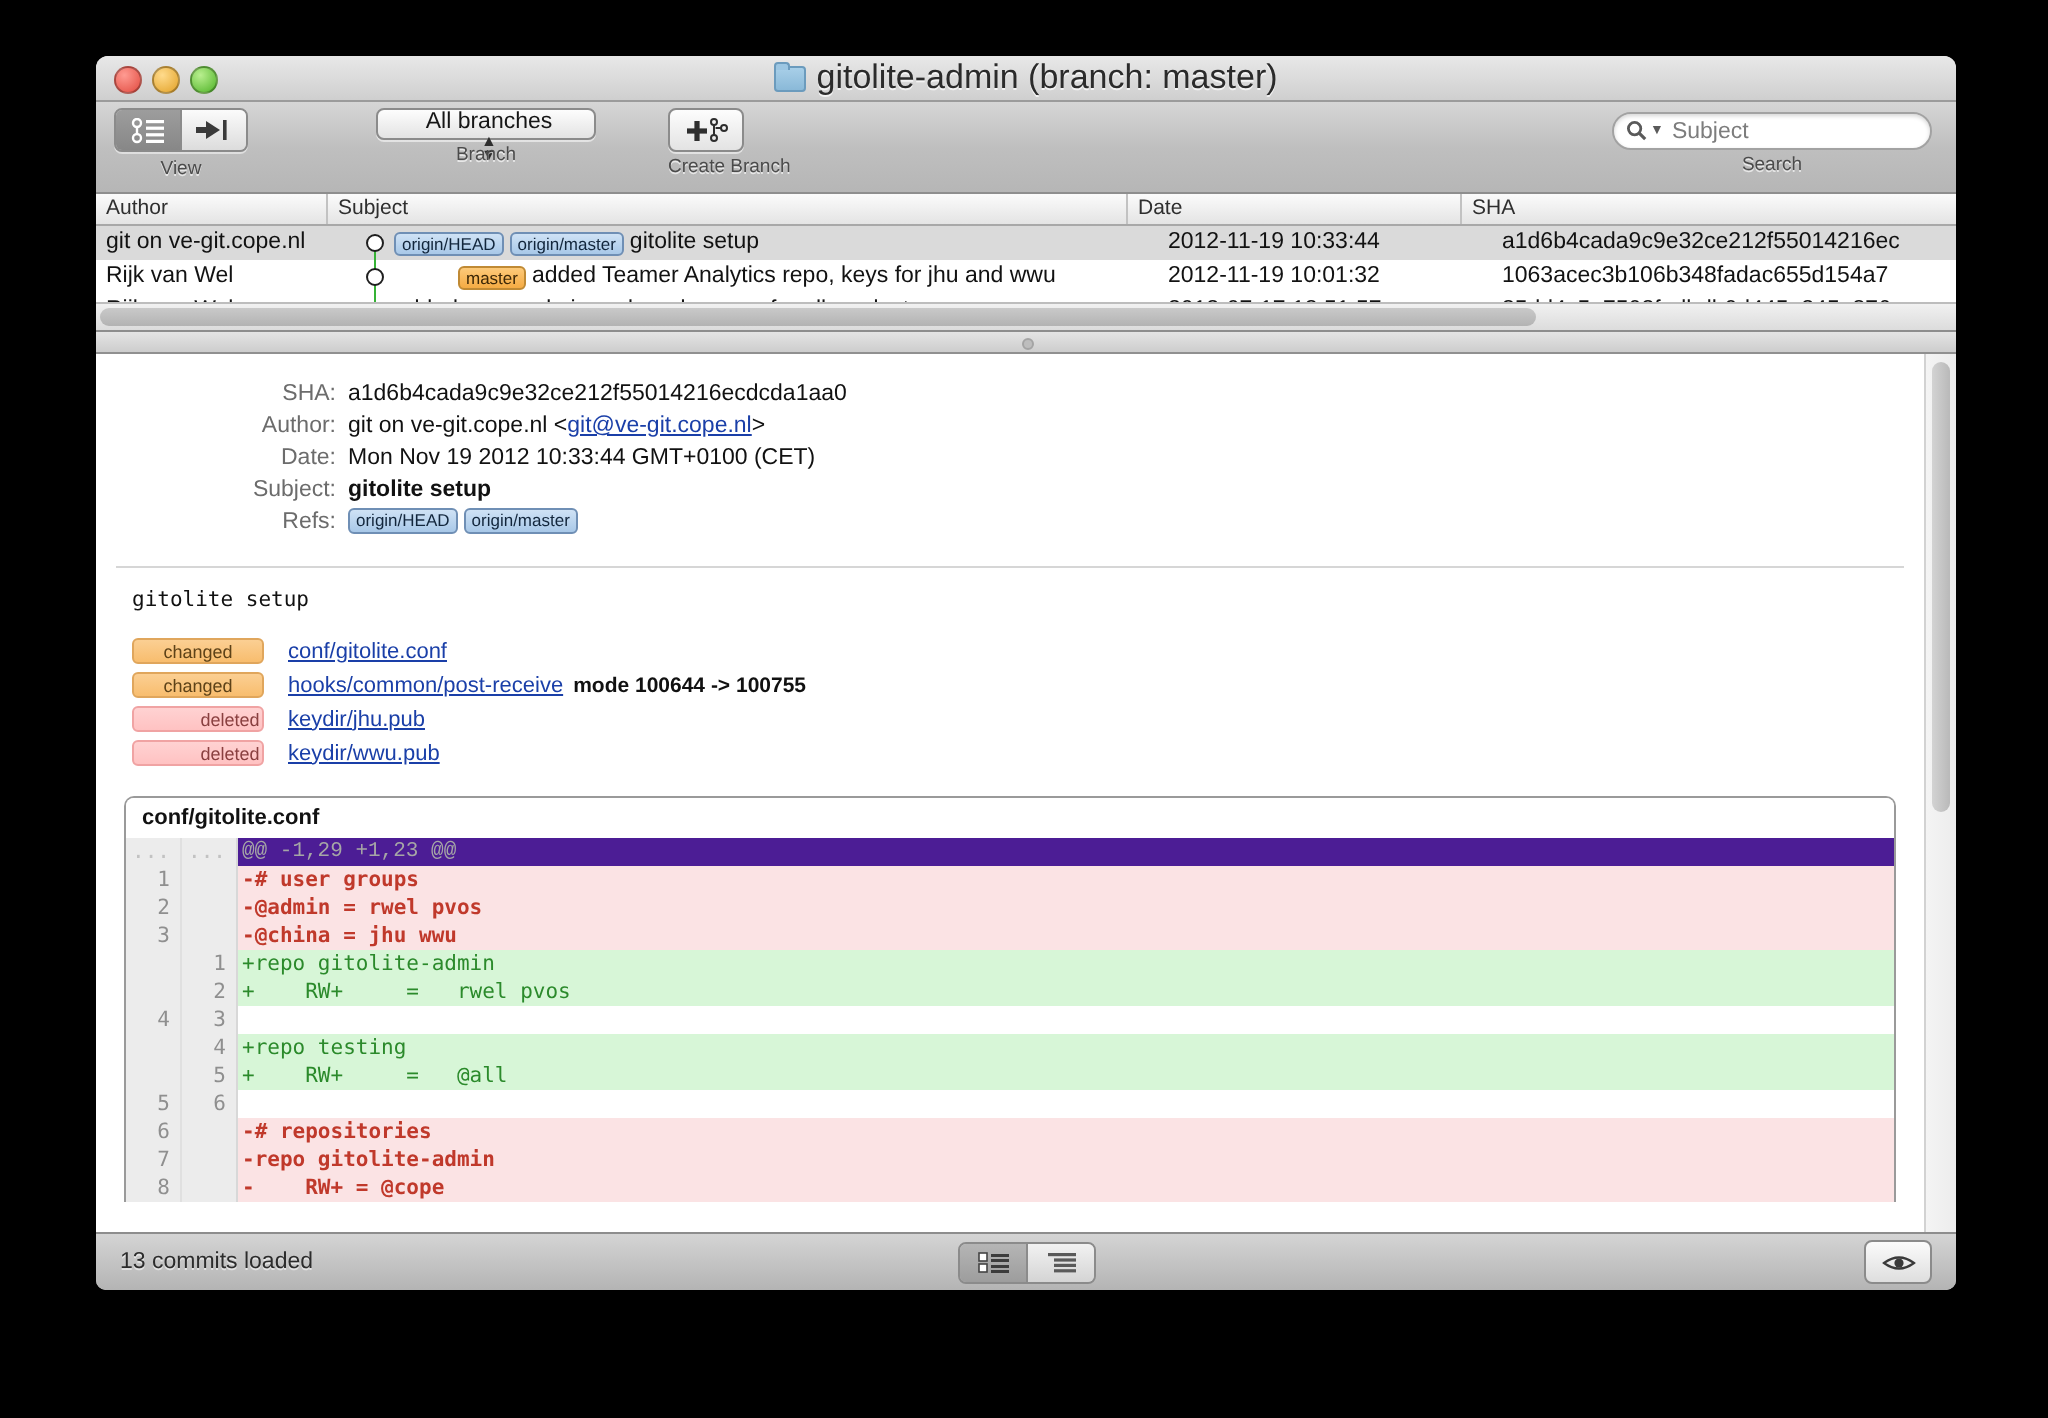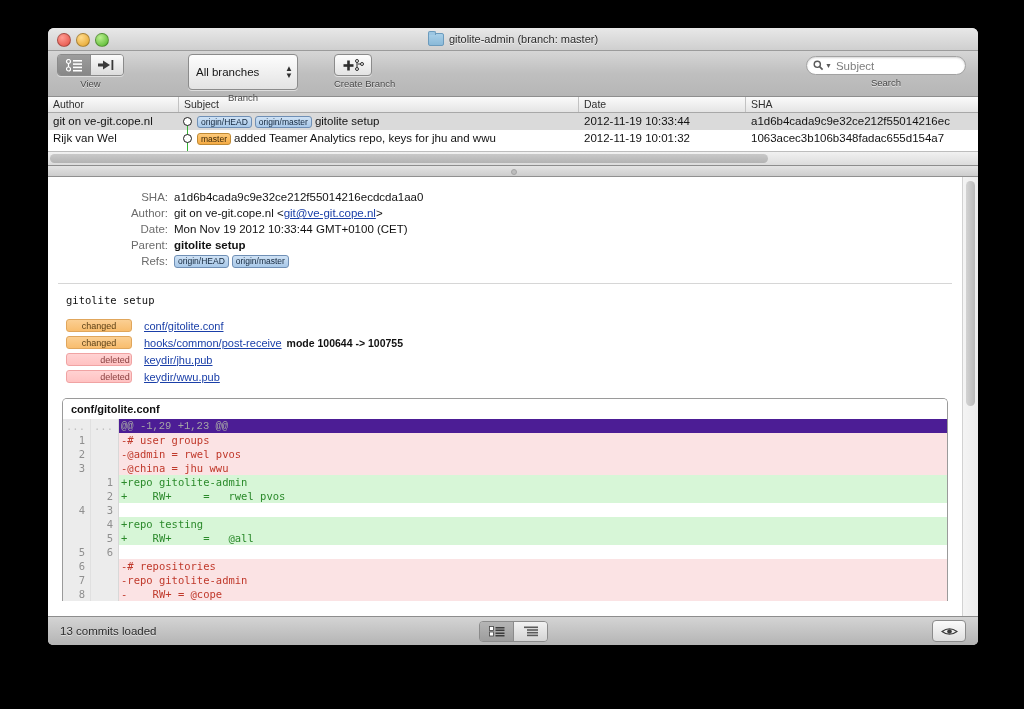--- a/index.html
+++ b/index.html
@@ -59,21 +59,21 @@
   #folder-icon:before {
     content: "";
     position: absolute; left: -1px; top: -3px;
     width: 6px; height: 3px;
     background: #9cc6e2;
     border: 1px solid #6b9bbd;
     border-bottom: none;
     border-radius: 2px 2px 0 0;
   }
   #window-title {
-    font-size: 11px;
+    font-size: 17px;
     color: #2b2b2b;
     text-shadow: 0 1px 0 rgba(255,255,255,0.7);
   }
 
   
   #toolbar {
     height: 45px;
     background: linear-gradient(to bottom, #d6d6d6 0%, #bfbfbf 50%, #b6b6b6 100%);
     border-bottom: 1px solid #8e8e8e;
     position: relative;
@@ -105,28 +105,29 @@
     display: flex; align-items: center; justify-content: center;
     background: linear-gradient(to bottom, #fbfbfb, #dcdcdc);
     border-right: 1px solid #8b8b8b;
   }
   .seg-btn:last-child { border-right: none; }
   .seg-btn.on { background: linear-gradient(to bottom, #9d9d9d, #878787); }
 
   
   #branch-group { left: 140px; }
   #branch-popup {
-    width: 110px; height: 36px;
+    width: 110px; height: 16px;
     background: linear-gradient(to bottom, #fdfdfd, #e3e3e3);
     border: 1px solid #8b8b8b;
     border-radius: 4px;
     display: flex; align-items: center;
     padding: 0 4px 0 7px;
     box-sizing: border-box;
     box-shadow: 0 1px 0 rgba(255,255,255,0.55);
+    flex-direction: column;
   }
   #branch-label {
     flex: 1; text-align: left;
     font-size: 11.5px; color: #161616;
   }
   #branch-arrows { font-size: 8px; line-height: 7px; color: #2e2e2e; }
 
   
   #create-group { left: 286px; }
   #create-btn {
@@ -175,21 +176,21 @@
   .hcell {
     font-size: 10.5px;
     color: #2f2f2f;
     padding-left: 5px;
     line-height: 15px;
     border-right: 1px solid #c2c2c2;
     box-sizing: border-box;
     overflow: hidden;
     white-space: nowrap;
   }
-  .c-author { width: 131px; }
+  .c-author { width: 116px; }
   .c-subject { width: 400px; }
   .c-date { width: 167px; }
   .c-sha { flex: 1; border-right: none; }
 
   #list-rows { flex: 1; overflow: hidden; }
   .commit-row {
     display: flex;
     height: 17px;
     align-items: center;
     font-size: 11.5px;
@@ -235,20 +236,21 @@
     border-radius: 3px;
     border: 1px solid #6f8fb5;
     background: linear-gradient(to bottom, #cfe2f5, #a8c8e8);
     color: #12263c;
     font-family: "Liberation Sans", sans-serif;
   }
   .ref-badge.local {
     border-color: #c08a34;
     background: linear-gradient(to bottom, #fdca7a, #f5ab43);
     color: #3c2706;
+    margin-left: 32px;
   }
   
   #list-hscroll {
     height: 13px;
     background: linear-gradient(to bottom, #f1f1f1, #dcdcdc);
     border-top: 1px solid #bdbdbd;
     position: relative;
     flex: 0 0 auto;
   }
   #list-hthumb {
@@ -428,21 +430,21 @@
     border-right: 1px solid #e0e0e0;
   }
   .gutter.b { border-right: 1px solid #d8d8d8; }
   .code {
     flex: 1;
     padding-left: 2px;
     color: #111;
   }
   .dl-hunk .code { color: #a6a6a6; background: #4c1d95; font-family: Liberation Mono, monospace; }
   .dl-hunk .gutter { color: #c2c2c2; }
-  .dl-del .code { background: #fbe3e4; color: #c0392b; }
+  .dl-del .code { background: #fbe3e4; color: #c0392b; font-weight: bold; }
   .dl-add .code { background: #d7f6d7; color: #2b8a2b; }
   .dl-ctx .code { background: #fff; }
 
   
   #statusbar {
     height: 28px;
     flex: 0 0 auto;
     background: linear-gradient(to bottom, #d4d4d4, #b4b4b4);
     border-top: 1px solid #8d8d8d;
     position: relative;
@@ -627,21 +629,21 @@
         </div>
         <div class="field-row">
           <div class="field-label">Author:</div>
           <div class="field-value"><span>git on ve-git.cope.nl &lt;</span><a class="link" href="#">git@ve-git.cope.nl</a><span>&gt;</span></div>
         </div>
         <div class="field-row">
           <div class="field-label">Date:</div>
           <div class="field-value">Mon Nov 19 2012 10:33:44 GMT+0100 (CET)</div>
         </div>
         <div class="field-row">
-          <div class="field-label">Parent:</div>
+          <div class="field-label">Subject:</div>
           <div class="field-value bold">gitolite setup</div>
         </div>
         <div class="field-row">
           <div class="field-label">Refs:</div>
           <div class="field-value" id="detail-refs"><span class="mini-ref">origin/HEAD</span><span class="mini-ref">origin/master</span></div>
         </div>
       </div>
       <div id="fields-rule"></div>
 
       <div id="msg-block">gitolite setup</div>

